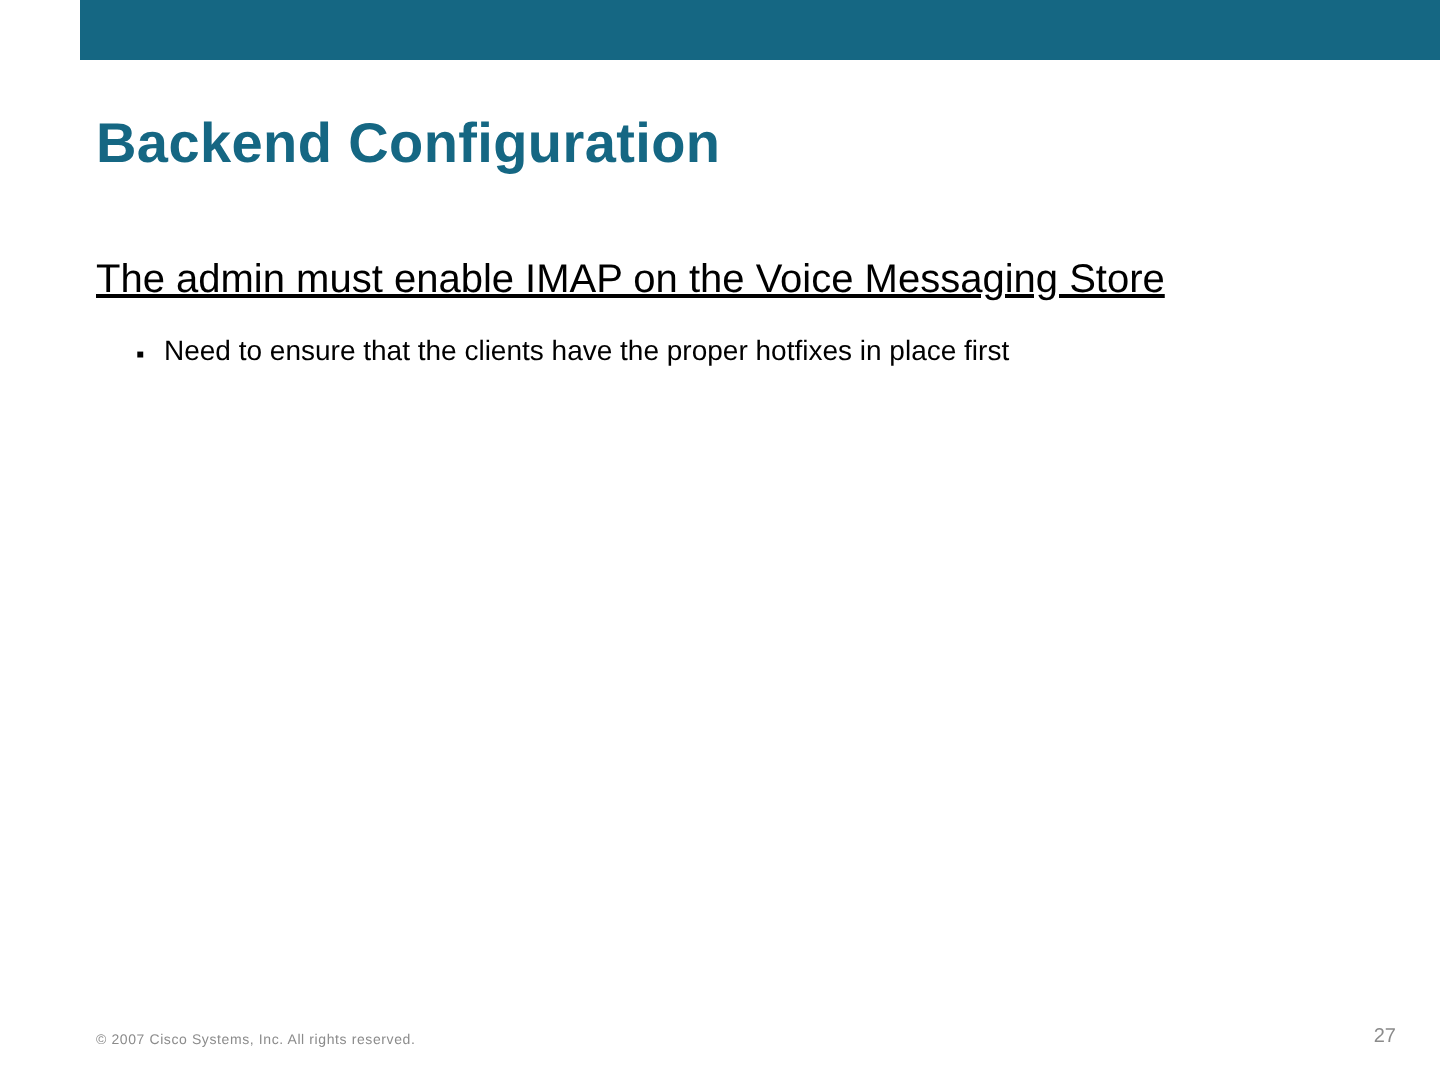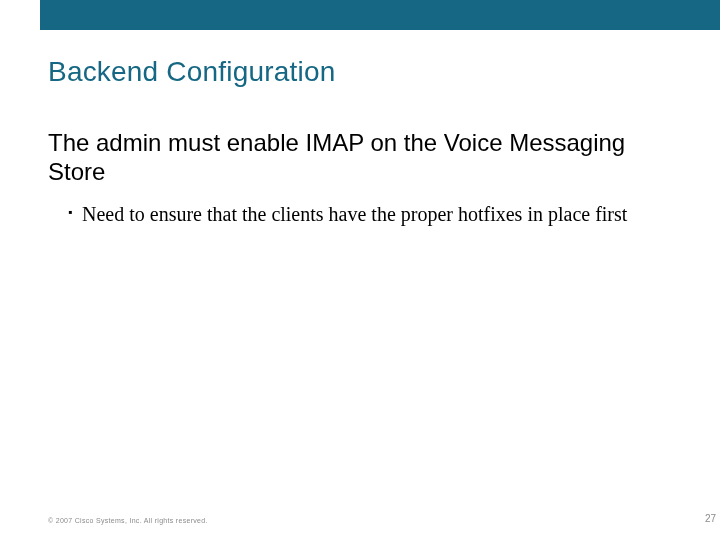--- a/index.html
+++ b/index.html
@@ -20,46 +20,46 @@
     height: 30px;
     background: #156783;
   }
   .title {
     position: absolute;
     top: 56px;
     left: 48px;
     right: 40px;
     color: #156783;
     font-size: 28px;
-    font-weight: normal;
+    font-weight: bold;
     letter-spacing: 0.2px;
   }
   .body {
     position: absolute;
     top: 128px;
     left: 48px;
     right: 48px;
     color: #000000;
   }
   .para {
-    font-size: 24px;
+    font-size: 20px;
     line-height: 1.22;
     margin-bottom: 14px;
+    text-decoration: underline;
   }
   .sub-list {
     margin-top: 6px;
     padding-left: 20px;
   }
   .sub-item {
-    font-size: 20px;
+    font-size: 14px;
     line-height: 1.3;
     position: relative;
     padding-left: 14px;
     margin-bottom: 8px;
-    font-family: Liberation Serif, serif;
   }
   .sub-item::before {
     content: "\25AA";
     position: absolute;
     left: 0;
     top: 0;
     color: #000000;
     font-size: 12px;
     line-height: 22px;
   }
@@ -67,21 +67,21 @@
     position: absolute;
     bottom: 16px;
     left: 48px;
     font-size: 7px;
     color: #8b8b8b;
     letter-spacing: 0.3px;
   }
   .footer-right {
     position: absolute;
     bottom: 16px;
-    right: 4px;
+    right: 22px;
     font-size: 10px;
     color: #8b8b8b;
   }
 </style>
 </head>
 <body>
 
 <div class="top-bar"></div>
 
 <div class="title">Backend Configuration</div>

